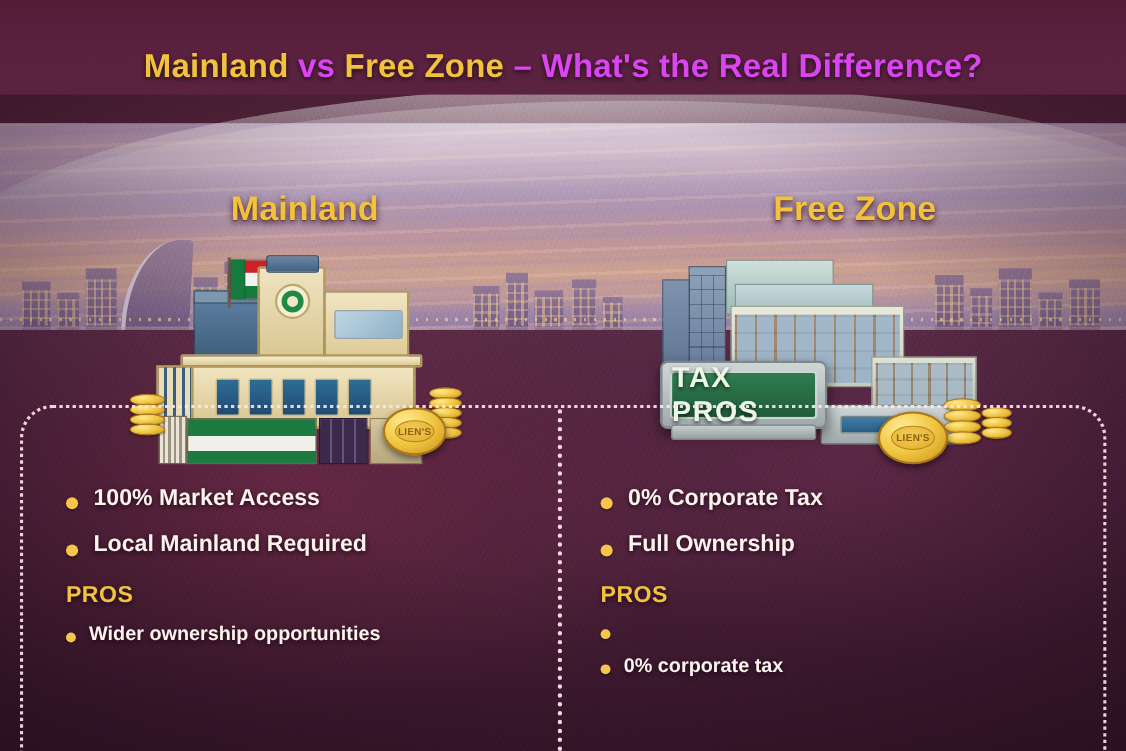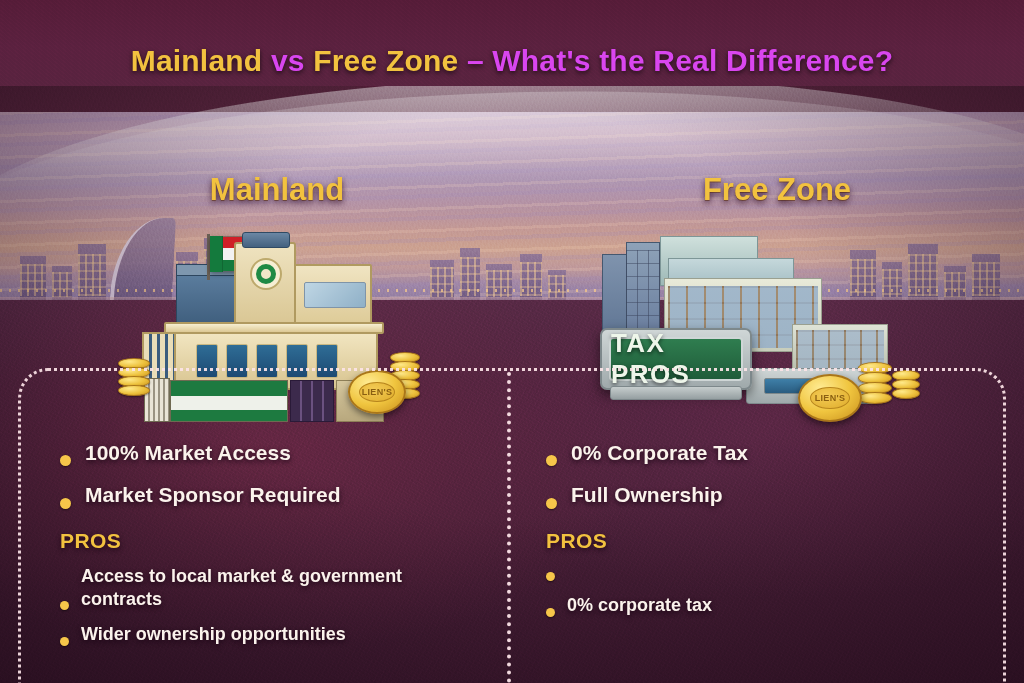--- a/index.html
+++ b/index.html
@@ -146,21 +146,21 @@
   }
   .divider{
     position:absolute; left:507px; top:372px; width:0; height:311px;
     border-left:4px dotted rgba(252,228,232,.95);
   }
 
   
   .col{ position:absolute; }
   #col-left{ left:60px; top:440px; width:420px; }
   #col-right{ left:546px; top:440px; width:420px; }
-  .row{ display:flex; align-items:flex-end; margin-bottom:16px; }
+  .row{ display:flex; align-items:center; margin-bottom:16px; }
   .dot{
     width:11px; height:11px; border-radius:50%; background:#f6c64a;
     flex:0 0 11px; margin-top:9px; margin-right:14px;
     box-shadow:0 1px 2px rgba(0,0,0,.5);
   }
   .dot.sm{ width:9px; height:9px; flex:0 0 9px; margin-top:7px; margin-right:12px; }
   .txt{
     color:#fbf3ec; font-size:21px; font-weight:600; line-height:1.26;
     text-shadow:0 2px 5px rgba(25,5,20,.85);
   }
@@ -391,27 +391,23 @@
   <div class="frame"></div>
   <div class="divider"></div>
 
   <div class="col" id="col-left">
     <div class="row">
       <span class="dot"></span>
       <span class="txt">100% Market Access</span>
     </div>
     <div class="row">
       <span class="dot"></span>
-      <span class="txt">Market Sponsor Required</span>
+      <span class="txt">Local Mainland Required</span>
     </div>
     <div class="pros">PROS</div>
-    <div class="row sub-row">
-      <span class="dot sm"></span>
-      <span class="txt sm">Access to local market &amp; government contracts</span>
-    </div>
     <div class="row sub-row">
       <span class="dot sm"></span>
       <span class="txt sm">Wider ownership opportunities</span>
     </div>
   </div>
 
   <div class="col" id="col-right">
     <div class="row">
       <span class="dot"></span>
       <span class="txt">0% Corporate Tax</span>

